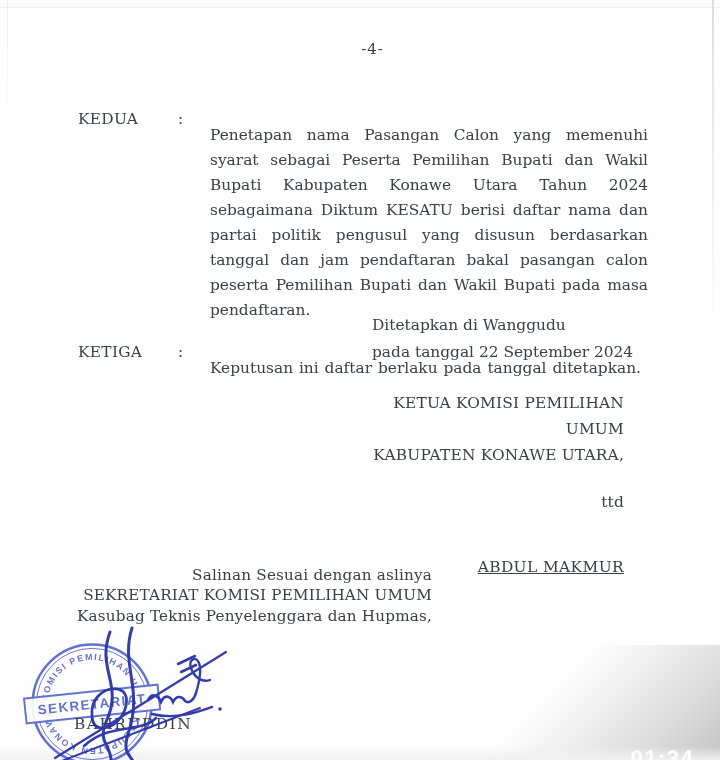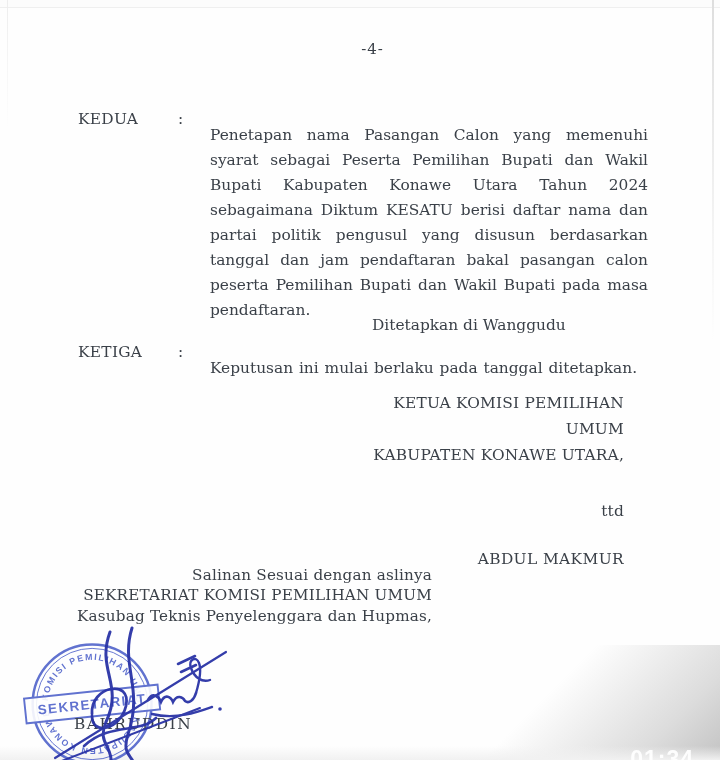--- a/index.html
+++ b/index.html
@@ -32,22 +32,22 @@
   .decree-row{display:flex;align-items:flex-start;}
   .decree-row + .decree-row{margin-top:1px;}
   .decree-label{flex:0 0 100px;font-size:15.4px;line-height:25px;letter-spacing:.3px;}
   .decree-colon{flex:0 0 16px;font-size:15.4px;line-height:25px;}
   .decree-text{flex:0 0 438px;margin:16px;font-size:15.4px;line-height:25px;
     text-align:justify;text-align-last:left;word-spacing:1px;}
   .decree-text.single{text-align:left;}
   .enactment{position:absolute;left:372px;top:312px;font-size:15.4px;line-height:26.5px;}
   .signatory{position:absolute;left:366px;top:390px;width:258px;text-align:right;
     font-size:15.4px;line-height:26px;letter-spacing:.2px;}
-  .signatory .ttd{margin-top:30px;}
-  .signatory .name{margin-top:22px;letter-spacing:.4px;}
+  .signatory .ttd{margin-top:21px;}
+  .signatory .name{margin-top:39px;letter-spacing:.4px;text-decoration:underline;}
   .certification{position:absolute;left:77px;top:565px;z-index:2;
     font-size:15.2px;line-height:20.4px;letter-spacing:.2px;text-align:right;}
   .certifier-name{position:absolute;left:74px;top:715px;z-index:2;
     font-size:15.4px;letter-spacing:1.5px;}
   
   .stamp{position:absolute;left:18px;top:634px;z-index:1;opacity:.87;}
   .signature{position:absolute;left:38px;top:616px;z-index:3;opacity:.95;}
 </style>
 </head>
 <body>
@@ -62,26 +62,27 @@
 
   <div class="decree">
     <div class="decree-row">
       <span class="decree-label">KEDUA</span>
       <span class="decree-colon">:</span>
       <p class="decree-text">Penetapan nama Pasangan Calon yang memenuhi syarat sebagai Peserta Pemilihan Bupati dan Wakil Bupati Kabupaten Konawe Utara Tahun 2024 sebagaimana Diktum KESATU berisi daftar nama dan partai politik pengusul yang disusun berdasarkan tanggal dan jam pendaftaran bakal pasangan calon peserta Pemilihan Bupati dan Wakil Bupati pada masa pendaftaran.</p>
     </div>
     <div class="decree-row">
       <span class="decree-label">KETIGA</span>
       <span class="decree-colon">:</span>
-      <p class="decree-text single">Keputusan ini mulai berlaku pada tanggal ditetapkan.</p>
+      <p class="decree-text single">Keputusan ini daftar berlaku pada tanggal ditetapkan.</p>
     </div>
   </div>
 
   <div class="enactment">
     <div>Ditetapkan di Wanggudu</div>
+    <div>pada tanggal 22 September 2024</div>
   </div>
 
   <div class="signatory">
     <div>KETUA KOMISI PEMILIHAN UMUM</div>
     <div>KABUPATEN KONAWE UTARA,</div>
     <div class="ttd">ttd</div>
     <div class="name">ABDUL MAKMUR</div>
   </div>
 
   <div class="certification">

